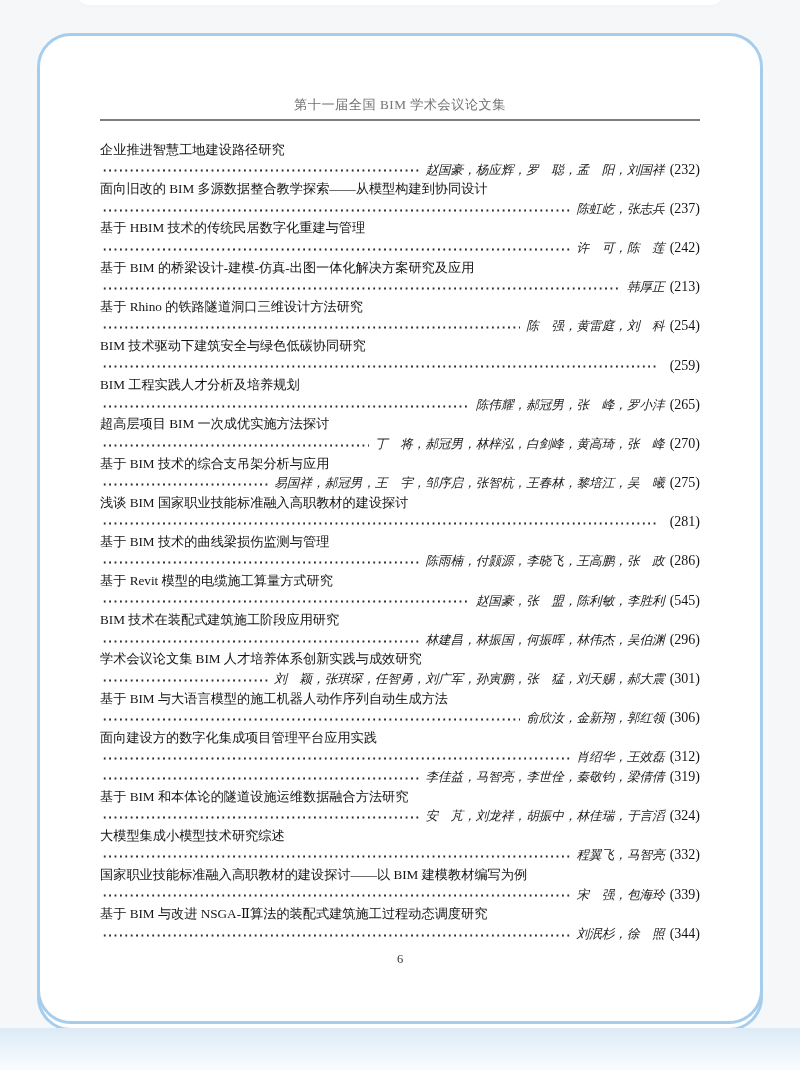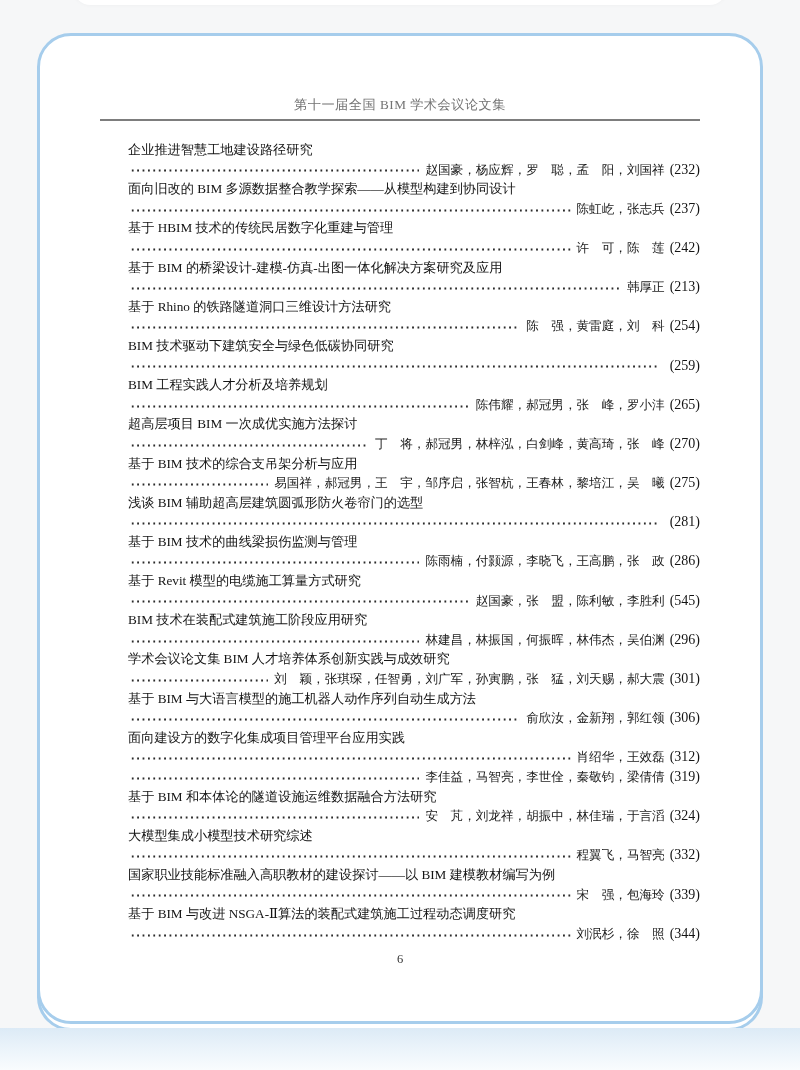--- a/index.html
+++ b/index.html
@@ -71,21 +71,20 @@
     letter-spacing: 0.5px;
   }
   .header-rule {
     margin-top: 5px;
     border: none;
     border-bottom: 2px solid #7d7d7d;
     height: 0;
   }
   .toc {
     margin-top: 19px;
-    margin-left: 28px;
   }
   .entry-title {
     font-size: 13.2px;
     line-height: 19.6px;
     color: #141414;
     white-space: nowrap;
   }
   .entry-line {
     display: flex;
     align-items: baseline;
@@ -98,20 +97,21 @@
     margin: 0 6px 0 2px;
     background-image: radial-gradient(circle, #2b2b2b 1.05px, transparent 1.3px);
     background-size: 5.4px 5.4px;
     background-repeat: repeat-x;
     background-position: left 62%;
   }
   .authors {
     font-size: 12.6px;
     color: #1a1a1a;
     white-space: nowrap;
+    font-style: italic; 
   }
   .page-label {
     font-size: 14px;
     color: #141414;
     white-space: nowrap;
     margin-left: 5px;
     font-style: normal;
   }
   .footer-pagenum {
     margin-top: 9px;
@@ -212,21 +212,21 @@
           <div class="entry">
             <div class="entry-title">基于 BIM 技术的综合支吊架分析与应用</div>
             <div class="entry-line">
               <span class="dots"></span>
               <span class="authors">易国祥，郝冠男，王　宇，邹序启，张智杭，王春林，黎培江，吴　曦</span>
               <span class="page-label">(275)</span>
             </div>
           </div>
 
           <div class="entry">
-            <div class="entry-title">浅谈 BIM 辅助超高层建筑圆弧形防火卷帘门的选型</div>
+            <div class="entry-title">浅谈 BIM 国家职业技能标准融入高职教材的建设探讨</div>
             <div class="entry-line">
               <span class="dots"></span>
               <span class="page-label">(281)</span>
             </div>
           </div>
 
           <div class="entry">
             <div class="entry-title">基于 BIM 技术的曲线梁损伤监测与管理</div>
             <div class="entry-line">
               <span class="dots"></span>

